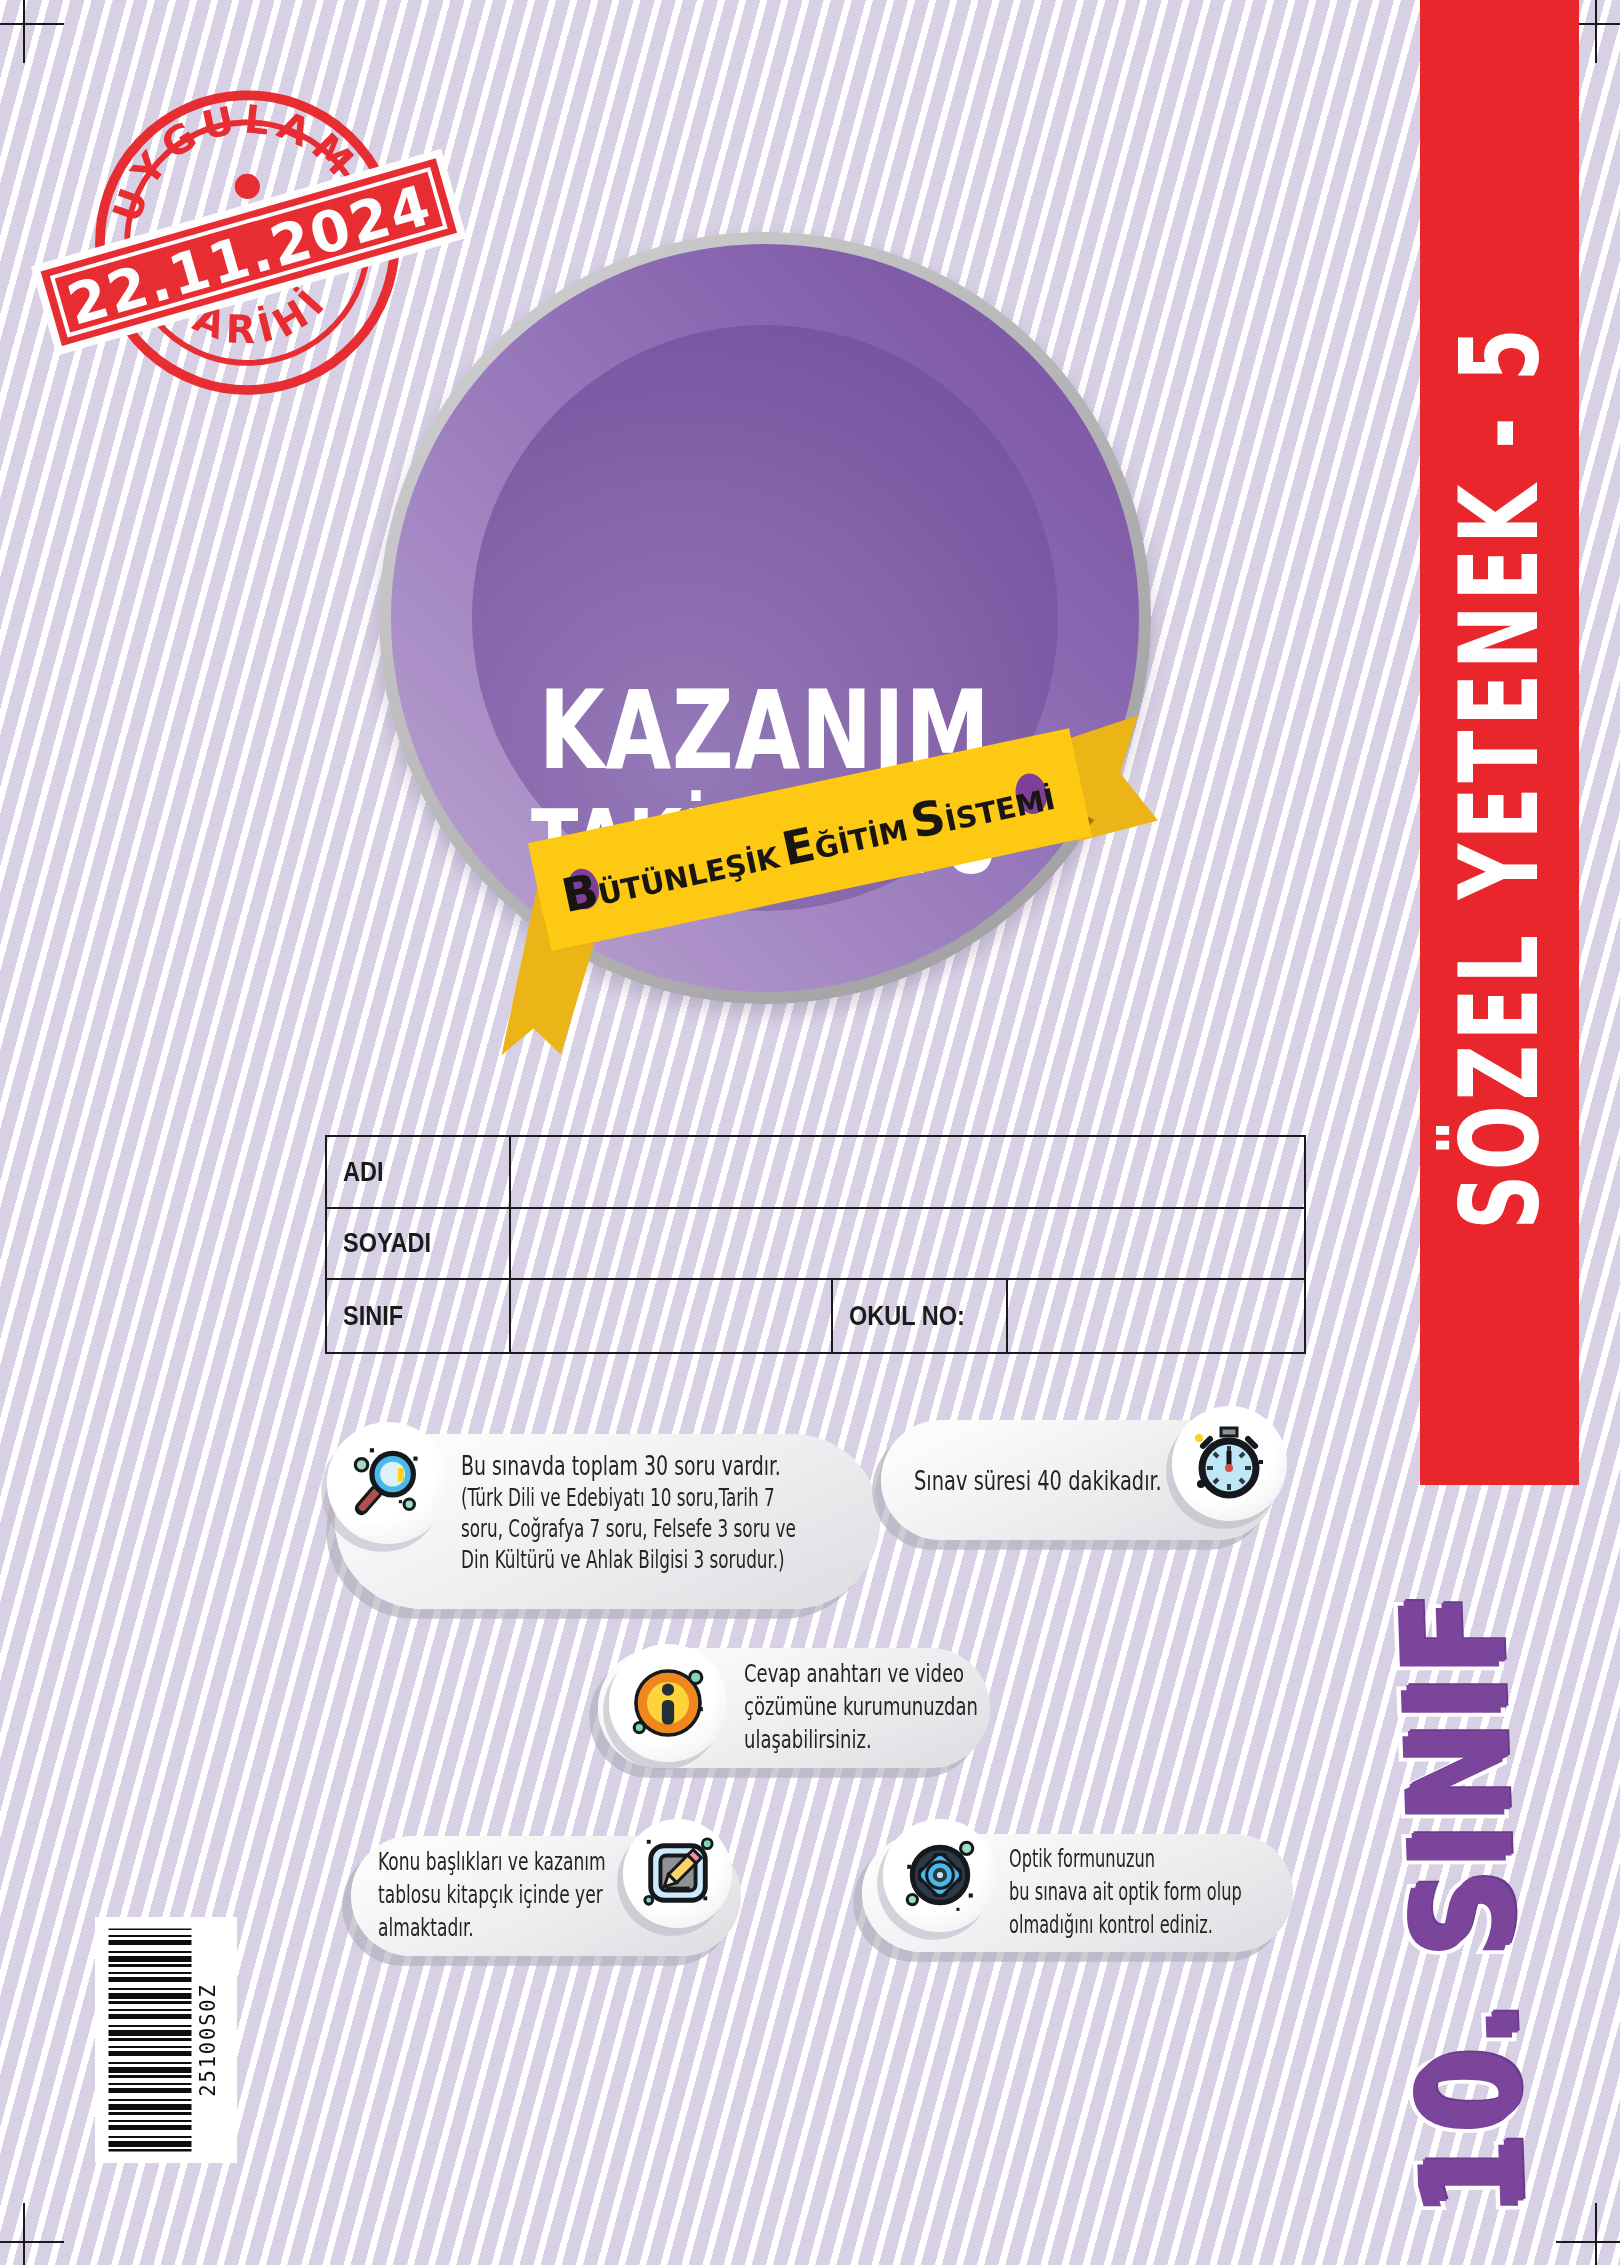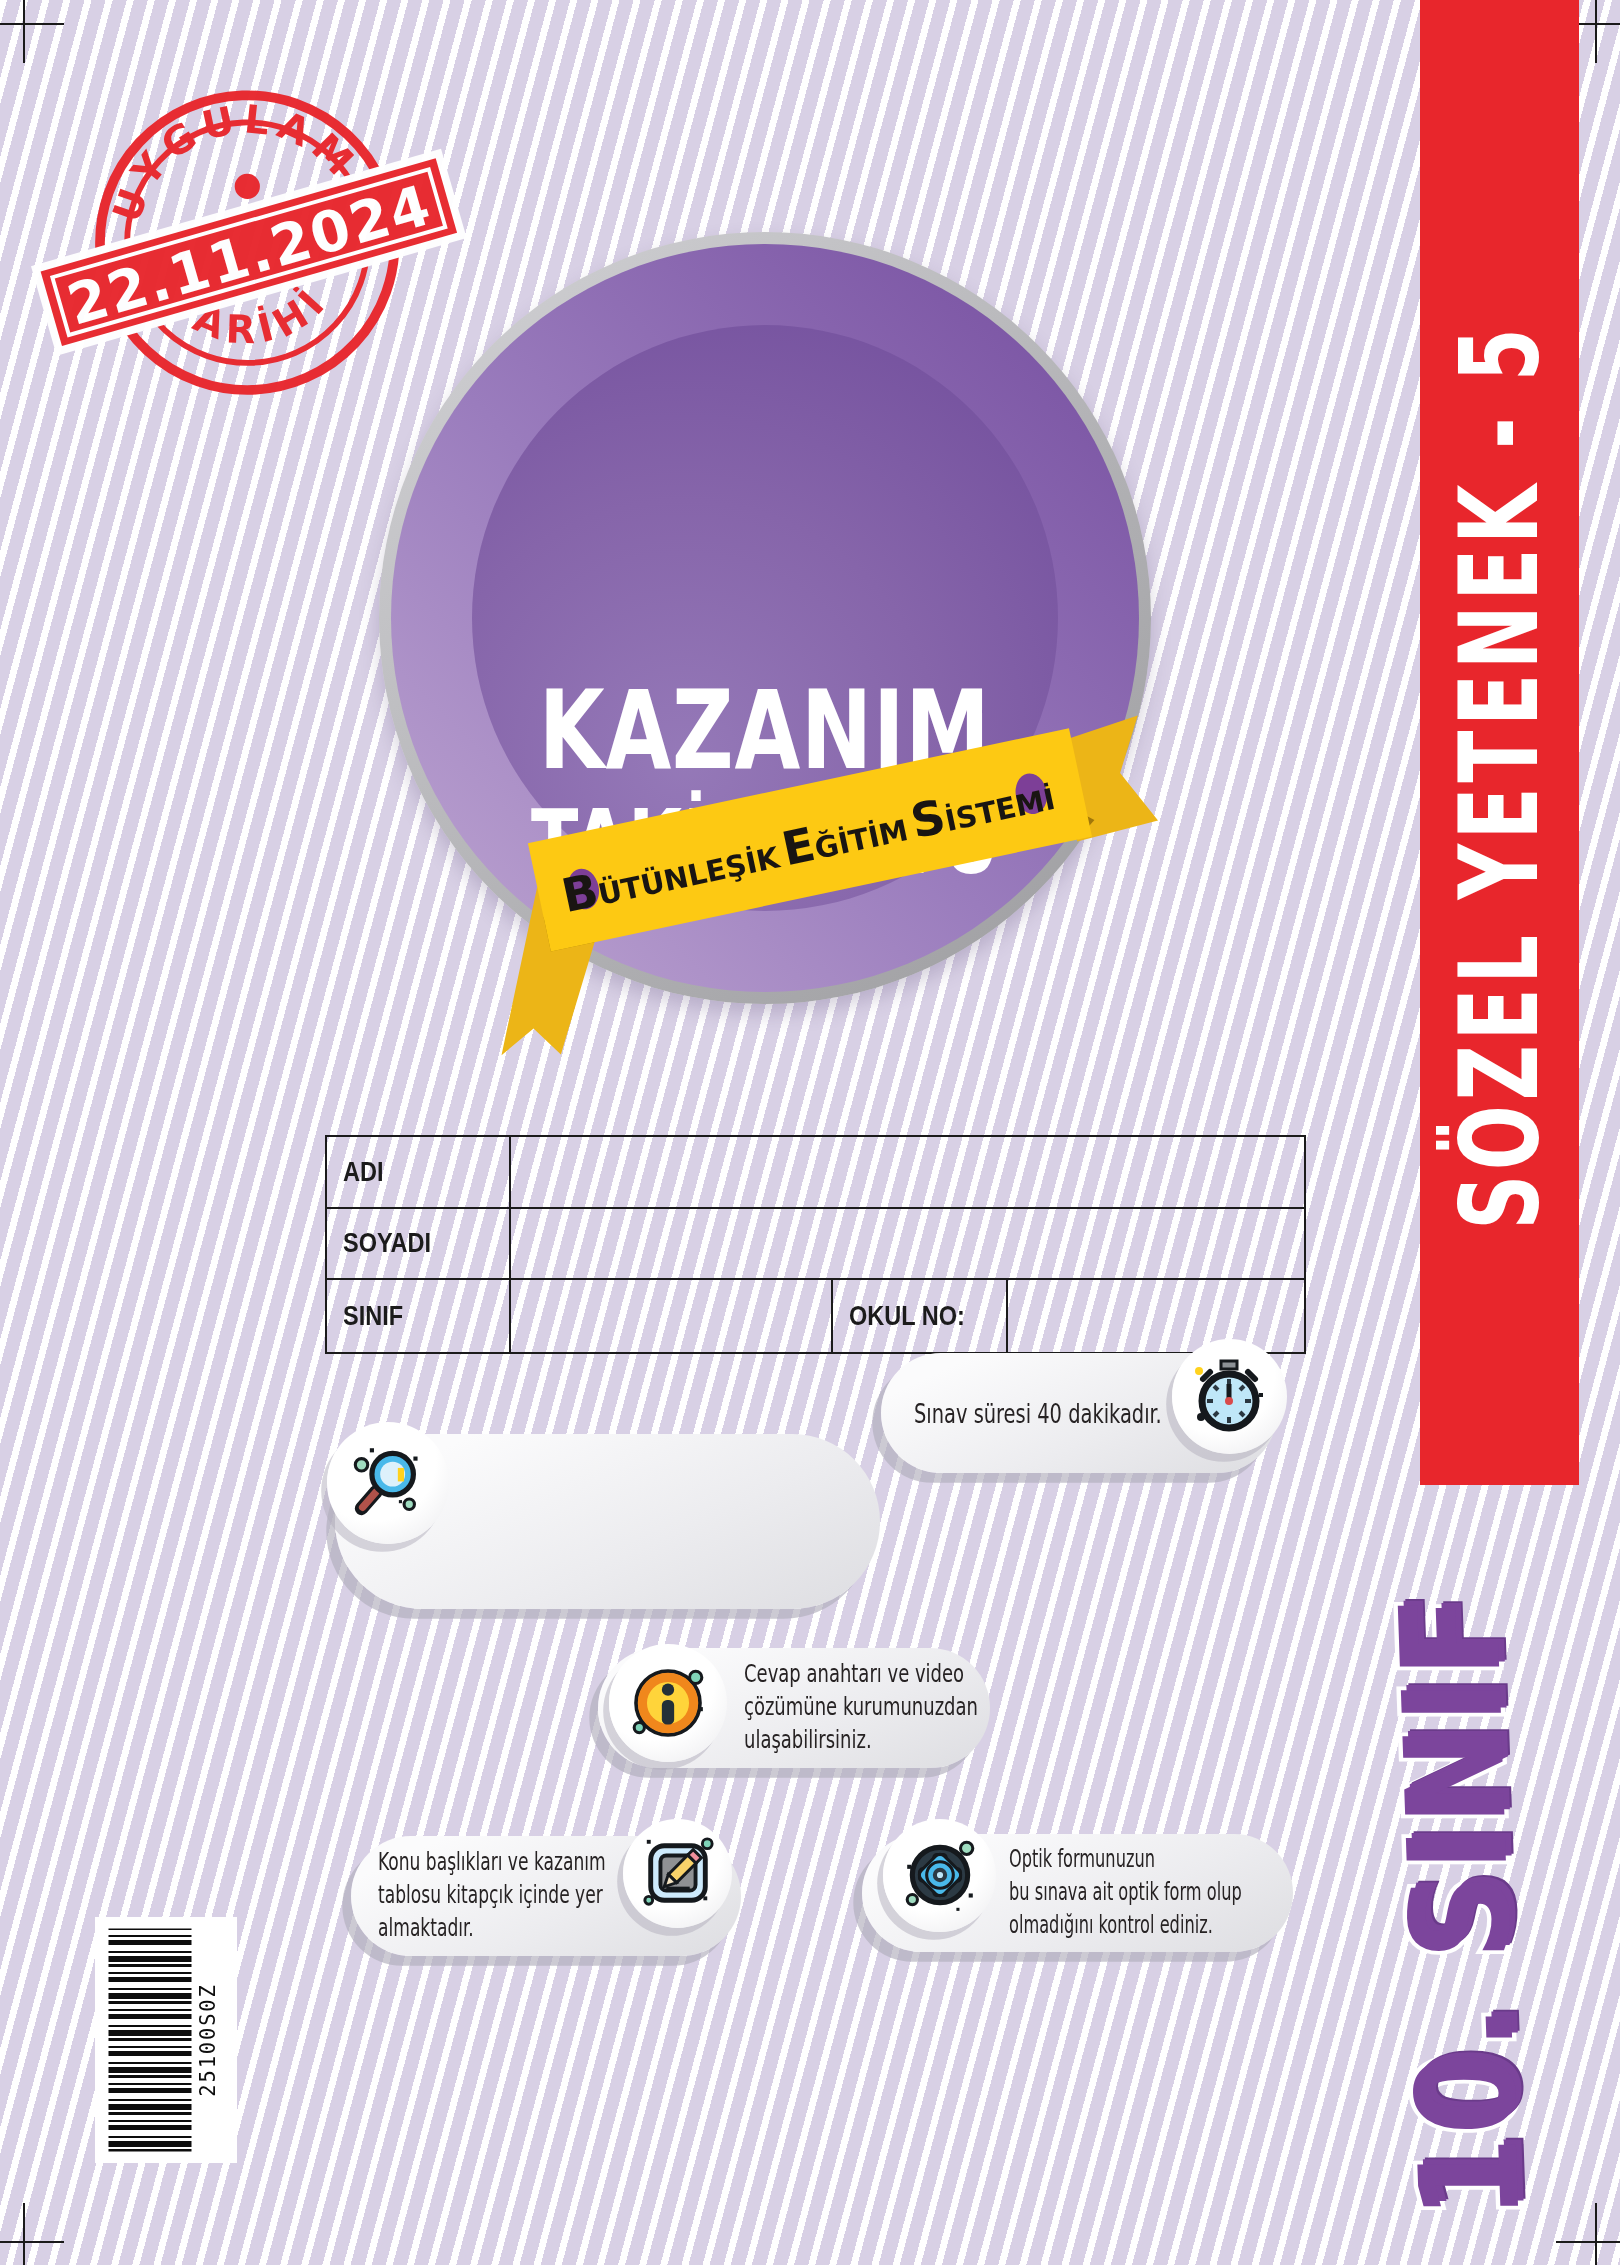--- a/index.html
+++ b/index.html
@@ -64,21 +64,21 @@
   .pill-text{position:absolute;color:#262223;
       font-family:"DejaVu Sans","Liberation Sans",sans-serif;font-stretch:condensed;}
   .pill-text div{transform-origin:left top;white-space:nowrap;}
 
   .pill1{left:335px;top:1434px;width:545px;height:175px;}
   .pill1 .pill-circle{left:-7.8px;top:-11.6px;width:122px;height:122px;}
   .pill1 .pill-text{left:126px;top:13.6px;}
   .pill1 .l-big{font-size:27px;line-height:35px;transform:scaleX(0.78);}
   .pill1 .l-sm{font-size:24px;line-height:31px;transform:scaleX(0.78);}
 
-  .pill2{left:881px;top:1353px;width:396px;height:120px;text-decoration:underline;}
+  .pill2{left:881px;top:1420px;width:396px;height:120px;text-decoration:underline;}
   .pill2 .pill-circle{right:-9.7px;top:-13.6px;width:115px;height:115px;}
   .pill2 .pill-text{left:33px;top:0;height:100%;display:flex;align-items:center;}
   .pill2 .l{font-size:27px;transform:scaleX(0.80);}
 
   .pill3{left:598px;top:1648px;width:392px;height:120px;text-decoration:underline;}
   .pill3 .pill-circle{left:10.7px;top:-3.9px;width:118px;height:118px;}
   .pill3 .pill-text{left:146px;top:8.7px;}
   .pill3 .l{font-size:25px;line-height:33px;transform:scaleX(0.80);}
 
   .pill4{left:351px;top:1836px;width:390px;height:120px;}
@@ -211,20 +211,26 @@
         <rect x="22" y="6" width="4" height="4" fill="#15191d"></rect>
         <rect x="64" y="14" width="4" height="4" fill="#15191d"></rect>
         <rect x="50" y="56" width="3" height="3" fill="#15191d"></rect>
         <line x1="28" y1="48" x2="14" y2="64" stroke="#15191d" stroke-width="13" stroke-linecap="round"></line>
         <line x1="28" y1="48" x2="15" y2="63" stroke="#b0524a" stroke-width="7" stroke-linecap="round"></line>
         <circle cx="44" cy="31" r="20" fill="#49b9ea" stroke="#15191d" stroke-width="5"></circle>
         <circle cx="44" cy="31" r="12" fill="#ddf1fb"></circle>
         <rect x="49" y="25" width="6" height="13" fill="#ffd21e"></rect>
       </svg>
     </div>
+    <div class="pill-text">
+      <div class="l-big">Bu sınavda toplam 30 soru vardır.</div>
+      <div class="l-sm">(Türk Dili ve Edebiyatı 10 soru,Tarih 7</div>
+      <div class="l-sm">soru, Coğrafya 7 soru, Felsefe 3 soru ve</div>
+      <div class="l-sm">Din Kültürü ve Ahlak Bilgisi 3 sorudur.)</div>
+    </div>
   </div>
 
   <div class="pill pill2">
     <div class="pill-circle">
       <svg viewBox="0 0 80 80" width="80" height="80">
         <rect x="32" y="4" width="16" height="8" fill="#8c9196" stroke="#15191d" stroke-width="3"></rect>
         <line x1="21" y1="15" x2="14" y2="22" stroke="#15191d" stroke-width="6" stroke-linecap="round"></line>
         <line x1="59" y1="15" x2="66" y2="22" stroke="#15191d" stroke-width="6" stroke-linecap="round"></line>
         <circle cx="40" cy="44" r="27" fill="#bfe7f8" stroke="#15191d" stroke-width="7"></circle>
         <g stroke="#2a3740" stroke-width="4">

